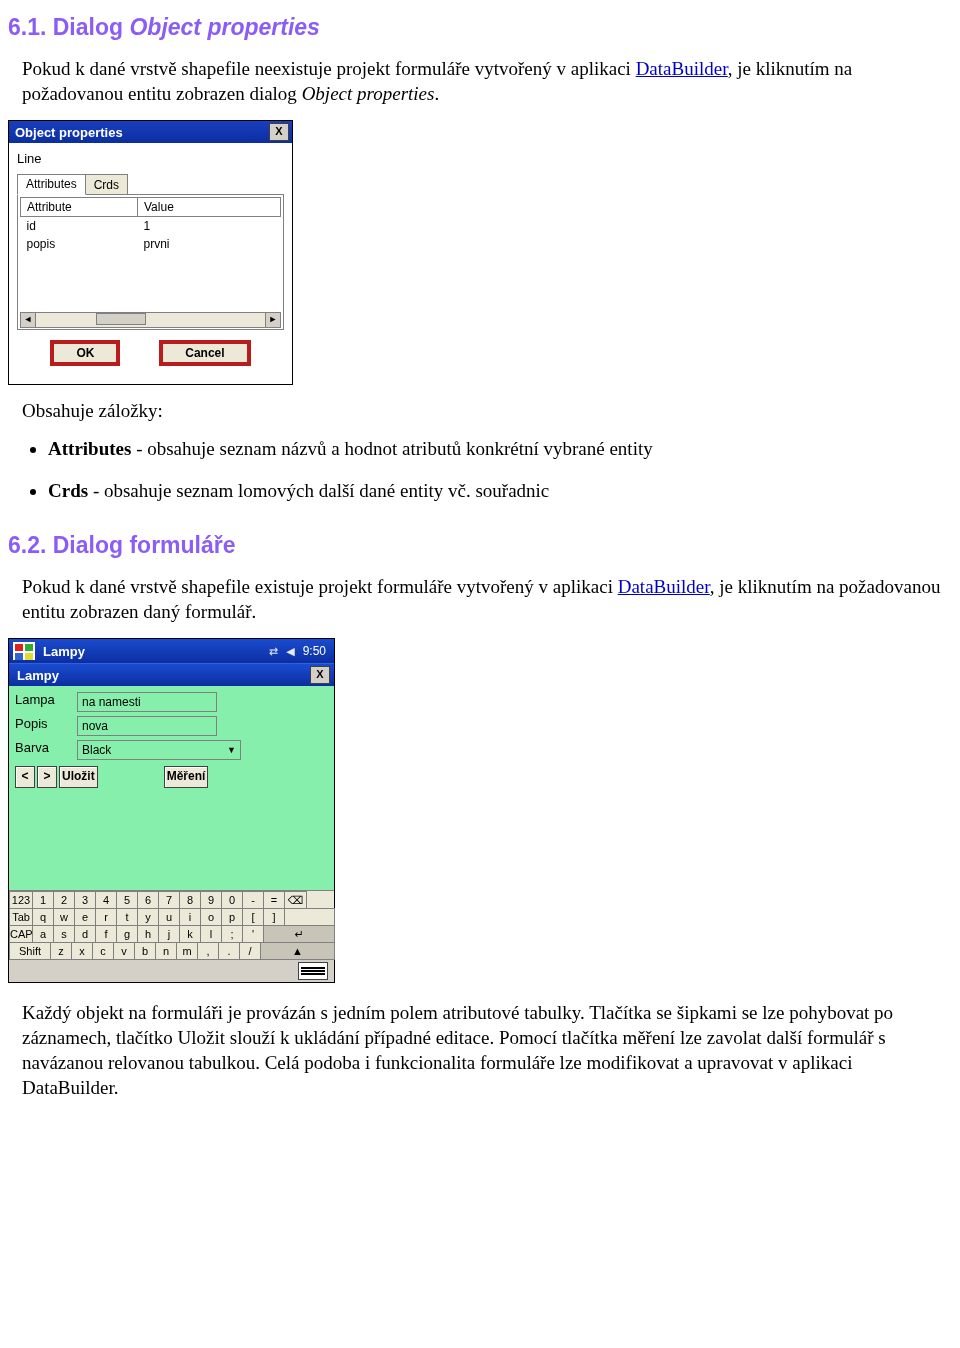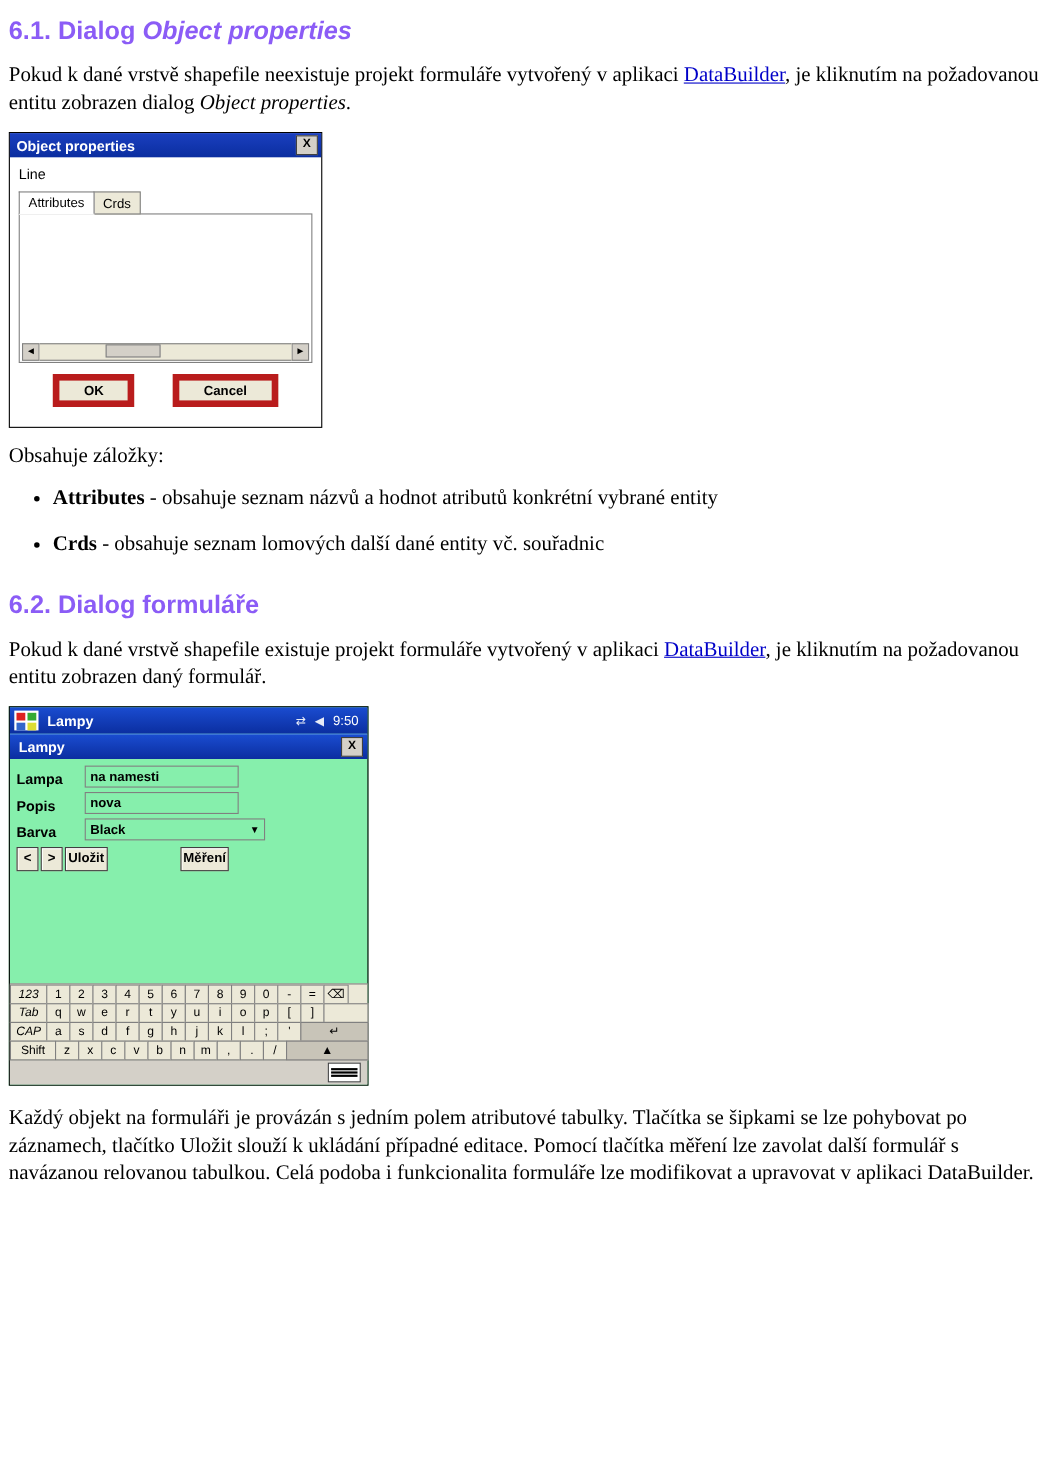--- a/index.html
+++ b/index.html
@@ -12,21 +12,21 @@
     width: 944px;
   }
   h2 {
     font-family: Arial, sans-serif;
     color: #8b5cf6;
     font-size: 23px;
     font-weight: bold;
     margin: 4px 0 16px 0;
   }
   h2 .italic { font-style: italic; }
-  p { margin: 0 0 14px 0; line-height: 1.3; font-family: Liberation Serif, serif; }
+  p { margin: 0 0 14px 14px; line-height: 1.3; font-family: Liberation Serif, serif; }
   a.link { color: #0000C8; text-decoration: underline; }
   .italic { font-style: italic; }
   ul.bullets {
     list-style: disc;
     margin: 10px 0 30px 0;
     padding-left: 40px;
   }
   ul.bullets li {
     margin-bottom: 20px;
     font-size: 19px;
@@ -131,21 +131,21 @@
     background: #d4d0c8;
     border: 1px solid #808080;
     box-sizing: border-box;
   }
   .dlg1 .btnrow {
     display: flex;
     justify-content: space-around;
     padding: 10px 14px;
   }
   .dlg1 .btn {
-    border: 6px solid #b91c1c;
+    border: 4px solid #b91c1c;
     background: #ece9d8;
     padding: 2px 22px;
     font-size: 12px;
     font-weight: bold;
   }
 
   
   .pda {
     width: 325px;
     background: #86efac;
@@ -199,23 +199,22 @@
     font-size: 11px;
     text-align: center;
     line-height: 14px;
     font-weight: bold;
   }
   .pda .formarea {
     padding: 6px 6px 2px 6px;
   }
   .pda .row {
     display: flex;
-    align-items: flex-end;
+    align-items: flex-start;
     margin-bottom: 4px;
-    font-weight: bold;
   }
   .pda .row label {
     width: 62px;
     font-size: 13px;
   }
   .pda .row .inp {
     border: 1px solid #808080;
     height: 18px;
     padding: 0 4px;
     font-size: 12px;
@@ -264,21 +263,21 @@
     background: #ece9d8;
     height: 18px;
     font-size: 11px;
     text-align: center;
     line-height: 16px;
     box-sizing: border-box;
     margin-right: -1px;
     margin-bottom: -1px;
   }
   .sip .key.w1 { width: 22px; }
-  .sip .key.wmod { width: 34px; font-style: italic; }
+  .sip .key.wmod { width: 24px; }
   .sip .key.wmod2 { width: 42px; }
   .sip .key.bksp { width: 23px; }
   .sip .key.grow { flex: 1; }
   .sip .key.enter { width: 23px; background: #c8c4b8;}
   .pda .bottombar {
     height: 22px;
     background: #d4d0c8;
     border-top: 1px solid #808080;
     display: flex;
     justify-content: flex-end;
@@ -314,20 +313,36 @@
     <span>Object properties</span>
     <div class="closebtn">X</div>
   </div>
   <div class="body">
     <div class="line">Line</div>
     <div class="tabs">
       <div class="tab">Attributes</div>
       <div class="tab inactive">Crds</div>
     </div>
     <div class="tabpane">
+      <table>
+        <tbody>
+            <tr>
+          <th style="width:45%">Attribute</th>
+          <th>Value</th>
+        </tr>
+        <tr>
+          <td>id</td>
+          <td>1</td>
+        </tr>
+        <tr>
+          <td>popis</td>
+          <td>prvni</td>
+        </tr>
+      </tbody>
+        </table>
       <div class="spacer"></div>
       <div class="hscroll">
         <div class="arr">◄</div>
         <div class="track">
             <div class="thumb"></div>
           </div>
         <div class="arr">►</div>
       </div>
     </div>
     <div class="btnrow">

